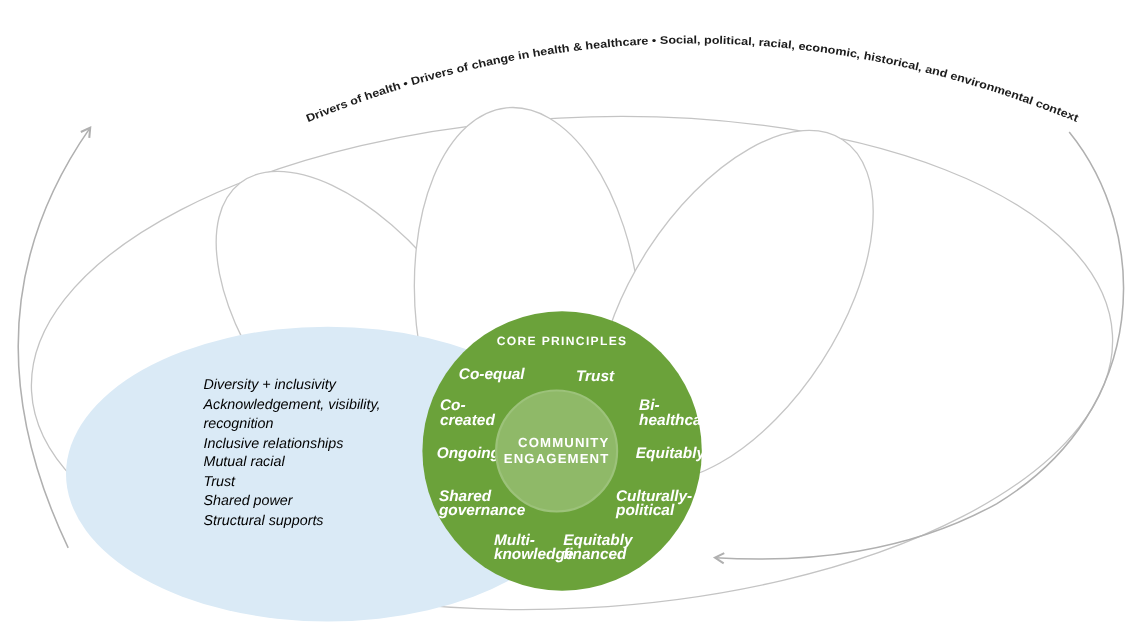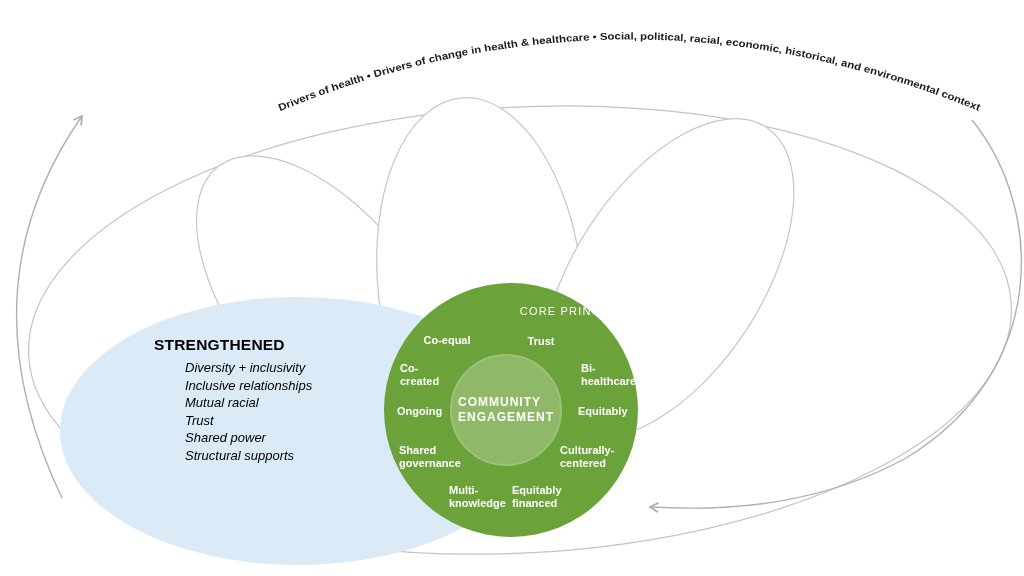--- a/index.html
+++ b/index.html
@@ -15,29 +15,29 @@
     border-radius:50%; background:#6ba23a;
   }
   .inner-circle {
     position:absolute; left:66px; top:71px; width:112px; height:112px;
     border-radius:50%; background:#8fb968; border:2px solid #9cc27a;
     box-sizing:border-box;
     display:flex; align-items:center; justify-content:center;
   }
   .center-text {
     color:#ffffff; font-weight:bold; font-size:12px; letter-spacing:1px;
-    text-align:left; line-height:15px; white-space:pre-line;
+    text-align:right; line-height:15px; white-space:pre-line;
   }
   .core-title {
-    position:absolute; left:0; right:0; top:22px; text-align:right;
-    color:#ffffff; font-weight:normal; font-size:11px; letter-spacing:1.2px;
+    position:absolute; left:0; right:0; top:22px; text-align:center;
+    color:#ffffff; font-weight:bold; font-size:11px; letter-spacing:1.2px;
   }
   .principle {
-    position:absolute; color:#ffffff; font-weight:bold; font-size:11px;
-    line-height:12.5px; white-space:pre-line;
+    position:absolute; color:#ffffff; font-weight:bold; font-size:14px;
+    line-height:12.5px; white-space:pre-line;font-style:italic;
   }
   .p-center { transform:translateX(-50%); text-align:center; }
 
   
   .blue-panel { position:absolute; left:154px; top:336px; width:240px; color:#000000; }
   .bp-title { font-weight:bold; font-size:15.5px; line-height:18px; letter-spacing:0.2px; }
   .bp-list { margin-top:5px; margin-left:31px; width:200px;
              font-style:italic; font-size:13px; line-height:17.5px; }
 </style>
 </head>
@@ -67,24 +67,24 @@
 
     <path d="M 972 120 C 1045 210 1048 372 906 458 C 826 502 738 512 650 507" fill="none" stroke="#b0b0b0" stroke-width="1.4" marker-end="url(#arrow)"></path>
 
     <text font-size="10" font-weight="bold" fill="#1b1b1b" textLength="718" lengthAdjust="spacingAndGlyphs">
       <textPath href="#arcpath" startOffset="2">Drivers of health  •  Drivers of change in health &amp; healthcare  •  Social, political, racial, economic, historical, and environmental context</textPath>
     </text>
   </svg>
 
   <div class="blue-panel">
     <div class="bp-title">
-      <div>STRENGTHENED</div>
     </div>
     <div class="bp-list">
       <div>Diversity + inclusivity</div>
+      <div>Acknowledgement, visibility, recognition</div>
       <div>Inclusive relationships</div>
       <div>Mutual racial</div>
       <div>Trust</div>
       <div>Shared power</div>
       <div>Structural supports</div>
     </div>
   </div>
 
   <div class="green-circle">
     <div class="core-title">CORE PRINCIPLES</div>
@@ -100,21 +100,21 @@
 healthcare</div>
 
     <div class="principle" style="left:13px; top:122px;">Ongoing</div>
 
     <div class="principle" style="left:194px; top:122px;">Equitably</div>
 
     <div class="principle" style="left:15px; top:161px;">Shared
 governance</div>
 
     <div class="principle" style="left:176px; top:161px;">Culturally-
-centered</div>
+political</div>
 
     <div class="principle" style="left:65px; top:201px;">Multi-
 knowledge</div>
 
     <div class="principle" style="left:128px; top:201px;">Equitably
 financed</div>
 
     <div class="inner-circle">
       <div class="center-text">COMMUNITY
 ENGAGEMENT</div>

